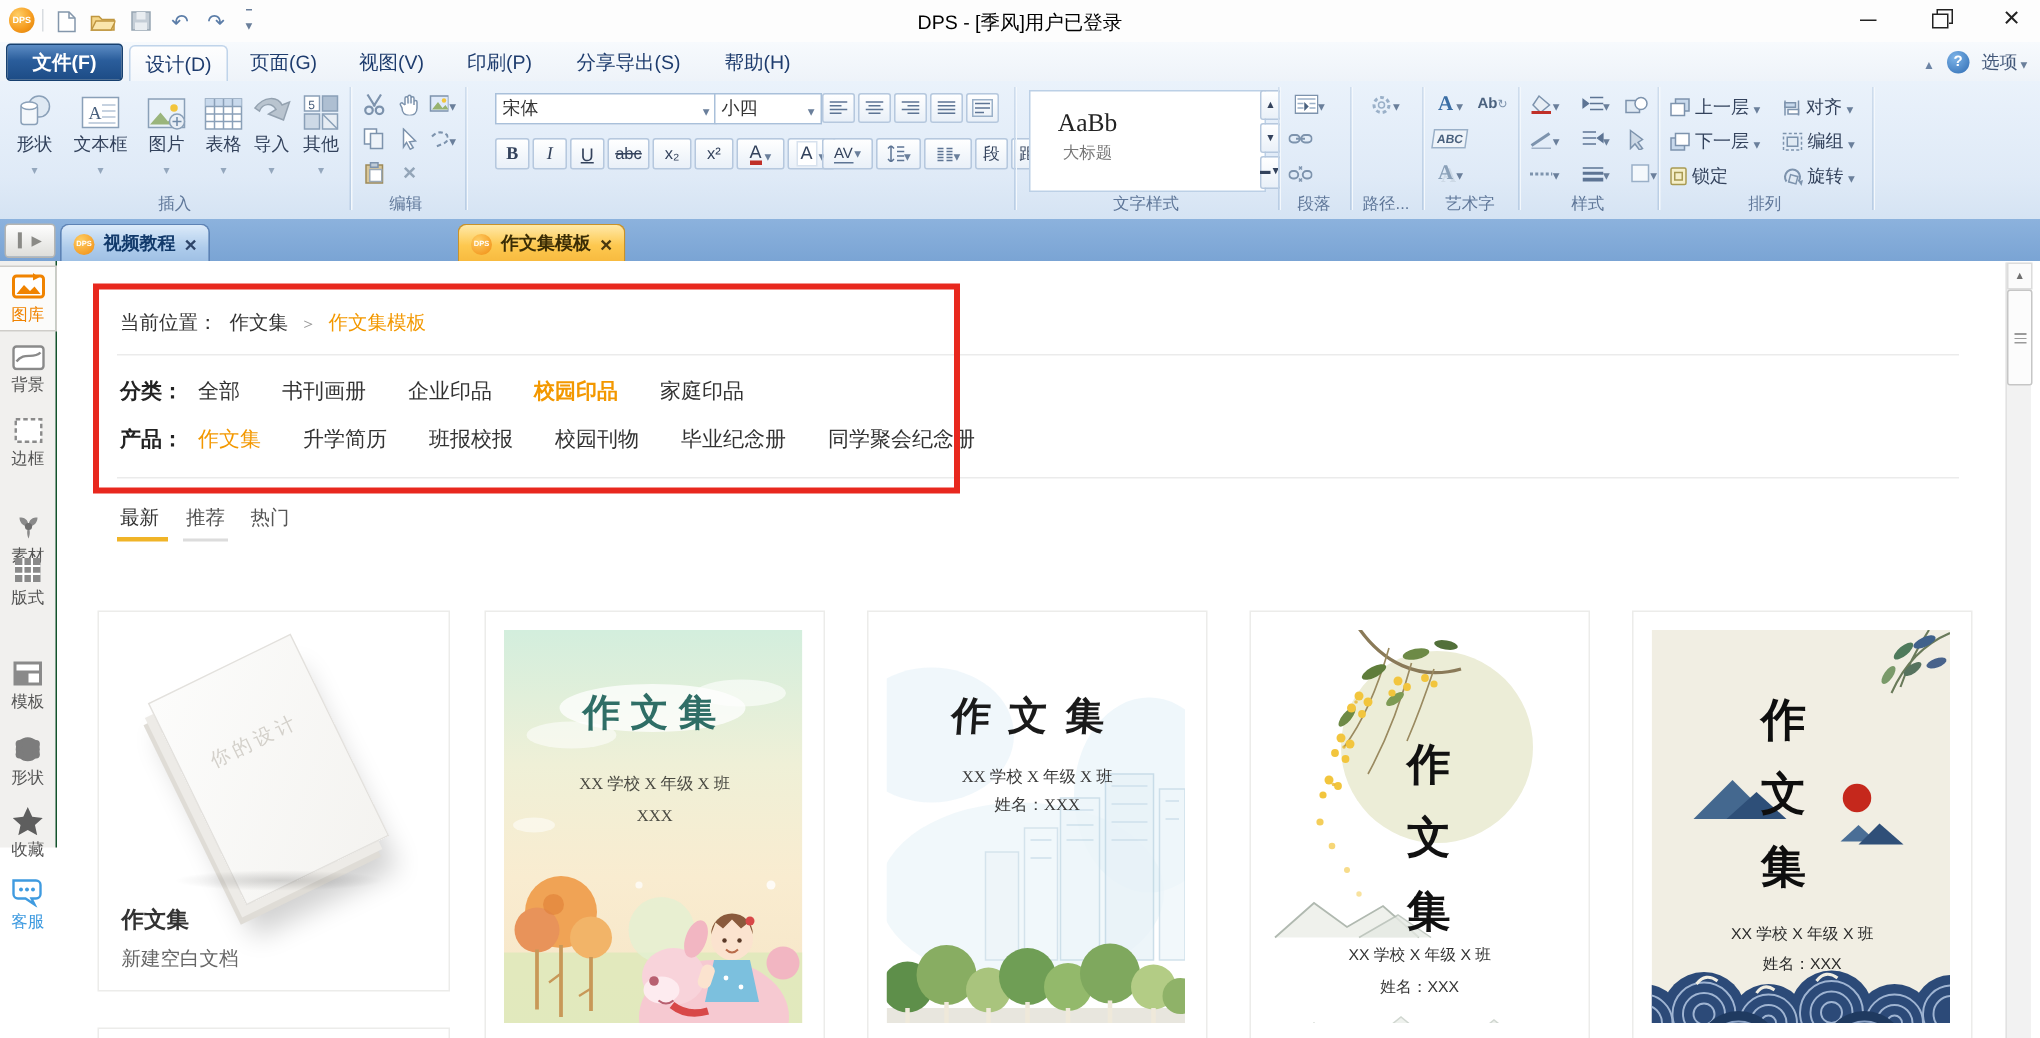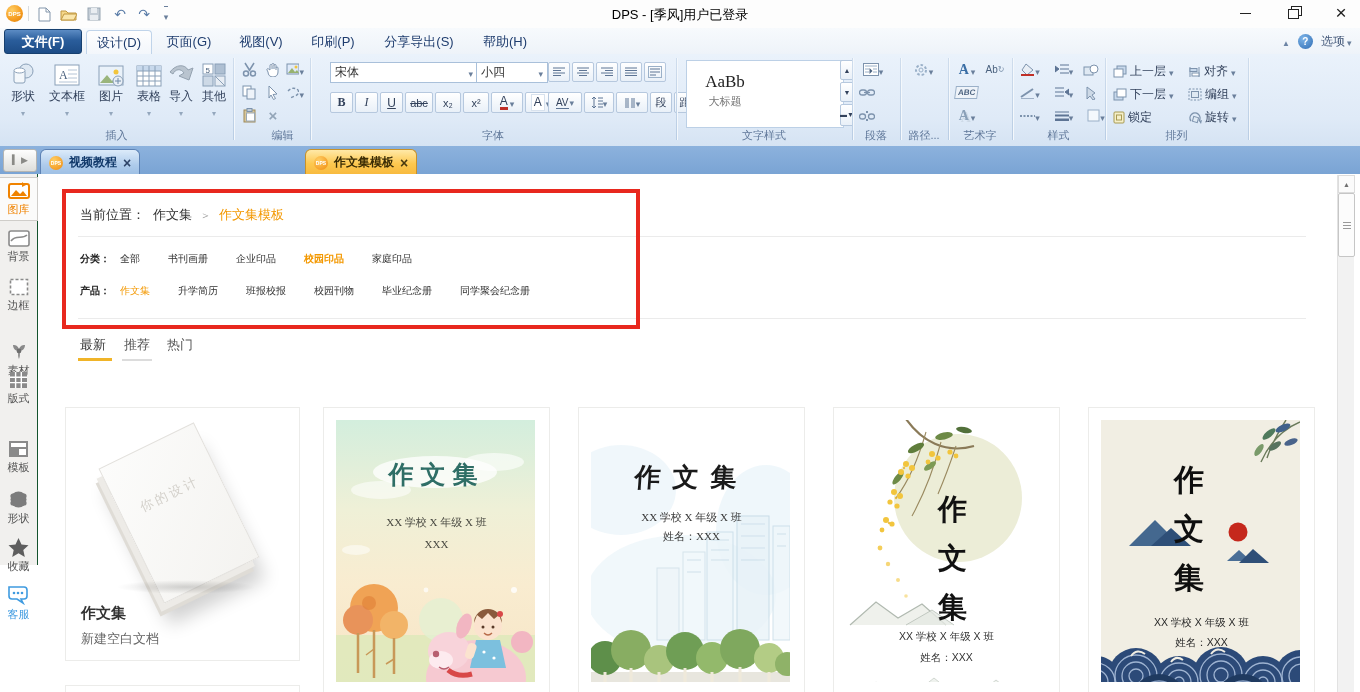--- a/index.html
+++ b/index.html
@@ -64,21 +64,21 @@
   #sidebar{left:0;top:174px;width:37px;height:391px;background:#f1f0ee;border-right:1px solid #14532d}
   .sbitem{left:0;width:37px;display:flex;flex-direction:column;align-items:center;gap:2px;font-size:11px;color:#555}
   .sbitem.active{background:#fbfbfa;outline:1px solid #cfcdc9;color:#f08300}
   .sbitem.service{color:#3f9be0}
   
   #main{left:38px;top:174px;width:1322px;height:518px;background:#fff}
   .crumb{font-size:13px;color:#333;display:flex;gap:8px;align-items:center}
   .crumb .cur{color:#f39800}
   .crumb .sep{color:#999;font-size:11px}
   .divider{height:1px;background:#ebebeb}
-  .filter-row{font-size:10px;color:#333;display:flex;gap:28px;align-items:center}
+  .filter-row{font-size:14px;color:#333;display:flex;gap:28px;align-items:center}
   .filter-row .flabel{font-weight:bold;color:#222}
   .filter-row .fopt.on{color:#f39800}
   .filter-row .fopt.onb{color:#f39800;font-weight:bold}
   .redbox{border:4px solid #e8281e}
   .sorttab{font-size:13px;color:#555}
   .sorttab.on{color:#333}
   .sort-underline{height:3px;background:#f0b428}
   .sort-underline2{height:2px;background:#dcdcdc}
   .card{background:#fff;border:1px solid #ececea;overflow:hidden}
   .card .cimg{position:absolute;left:12px;top:12px;width:199px;overflow:hidden}
@@ -228,21 +228,21 @@
           <rect x="2" y="14" width="10" height="10" fill="#cdd9e6" stroke="#8aa0b8"></rect>
           <rect x="14" y="14" width="10" height="10" fill="#e7edf4" stroke="#8aa0b8"></rect>
           <path d="M14 14l10 10" stroke="#8aa0b8"></path>
         </svg>
       </span>
     <span>其他</span>
       <span class="bcaret"></span>
   </div>
   <div class="abs rsep" style="left:233px"></div>
 
-  <div class="abs rlabel" style="left:233px;width:99px">编辑</div>
+  <div class="abs rlabel" style="left:221px;width:99px">编辑</div>
   <div class="abs smbtn" style="left:240px;top:7px">
       <svg width="15" height="15">
         <path d="M3 1l5 8M12 1l-5 8" stroke="#7d93ad" stroke-width="1.5"></path>
         <circle cx="4" cy="11.5" r="2.5" fill="none" stroke="#7d93ad" stroke-width="1.5"></circle>
         <circle cx="11" cy="11.5" r="2.5" fill="none" stroke="#7d93ad" stroke-width="1.5"></circle>
       </svg>
     </div>
   <div class="abs smbtn" style="left:264px;top:7px">
       <svg width="14" height="15">
         <path d="M4 8V3.5a1 1 0 012 0V7m0-4.5a1 1 0 012 0V7m0-3.5a1 1 0 012 0V8m0-2a1 1 0 012 0v4c0 3-2 5-5 5s-5-2-5-5l-1-2c-.5-1 .8-2 1.6-1L4 8" fill="#fff" stroke="#7d93ad"></path>
@@ -278,21 +278,20 @@
         <rect x="1" y="2" width="11" height="12" fill="#d9c79a" stroke="#9d8a5a"></rect>
         <rect x="4" y="0.5" width="5" height="3" fill="#c0ccd8" stroke="#7d93ad"></rect>
         <rect x="3.5" y="5" width="8" height="8" fill="#fff" stroke="#9aa8b6"></rect>
       </svg>
     </div>
   <div class="abs smbtn" style="left:264px;top:53px">
       <span style="font-size:15px;font-weight:bold;color:#93a5b8">×</span>
     </div>
   <div class="abs rsep" style="left:310px"></div>
 
-  <div class="abs rlabel" style="left:310px;width:366px">字体</div>
   <div class="abs combo" style="left:330px;top:8px;width:138px;height:19px">
     <span>宋体</span>
       <span class="g-caret"></span>
   </div>
   <div class="abs combo" style="left:476px;top:8px;width:62px;height:19px">
     <span>小四</span>
       <span class="g-caret"></span>
   </div>
   <div class="abs" style="left:548px;top:8px;display:flex;gap:2px">
     <span class="alico">
@@ -409,21 +408,21 @@
       <span class="g-caret"></span>
     </div>
   <div class="abs rsep" style="left:948px"></div>
 
   <div class="abs rlabel" style="left:948px;width:64px">艺术字</div>
   <div class="abs smbtn" style="left:954px;top:7px;width:26px;gap:2px">
       <span style="font-family:'Liberation Serif',serif;font-size:14px;font-weight:bold;color:#3a6ea5">A</span>
       <span class="g-caret"></span>
     </div>
   <div class="abs smbtn" style="left:984px;top:7px;width:22px">
-      <span style="font-size:10px;font-weight:normal;color:#4a617e">Ab</span>
+      <span style="font-size:10px;font-weight:bold;color:#4a617e">Ab</span>
       <span style="font-size:8px;color:#7d93ad">↻</span>
     </div>
   <div class="abs smbtn" style="left:954px;top:30px;width:26px">
       <span style="font-size:8px;font-weight:bold;color:#4a617e;border:1px solid #9ab0c8;padding:1px 2px;transform:skewX(-8deg);background:#eef3f9">ABC</span>
     </div>
   <div class="abs smbtn" style="left:954px;top:53px;width:26px;gap:2px">
       <span style="font-family:'Liberation Serif',serif;font-size:14px;font-weight:bold;color:#8aa0b8;text-shadow:2px 2px 0 #cdd9e6">A</span>
       <span class="g-caret"></span>
     </div>
   <div class="abs rsep" style="left:1012px"></div>

